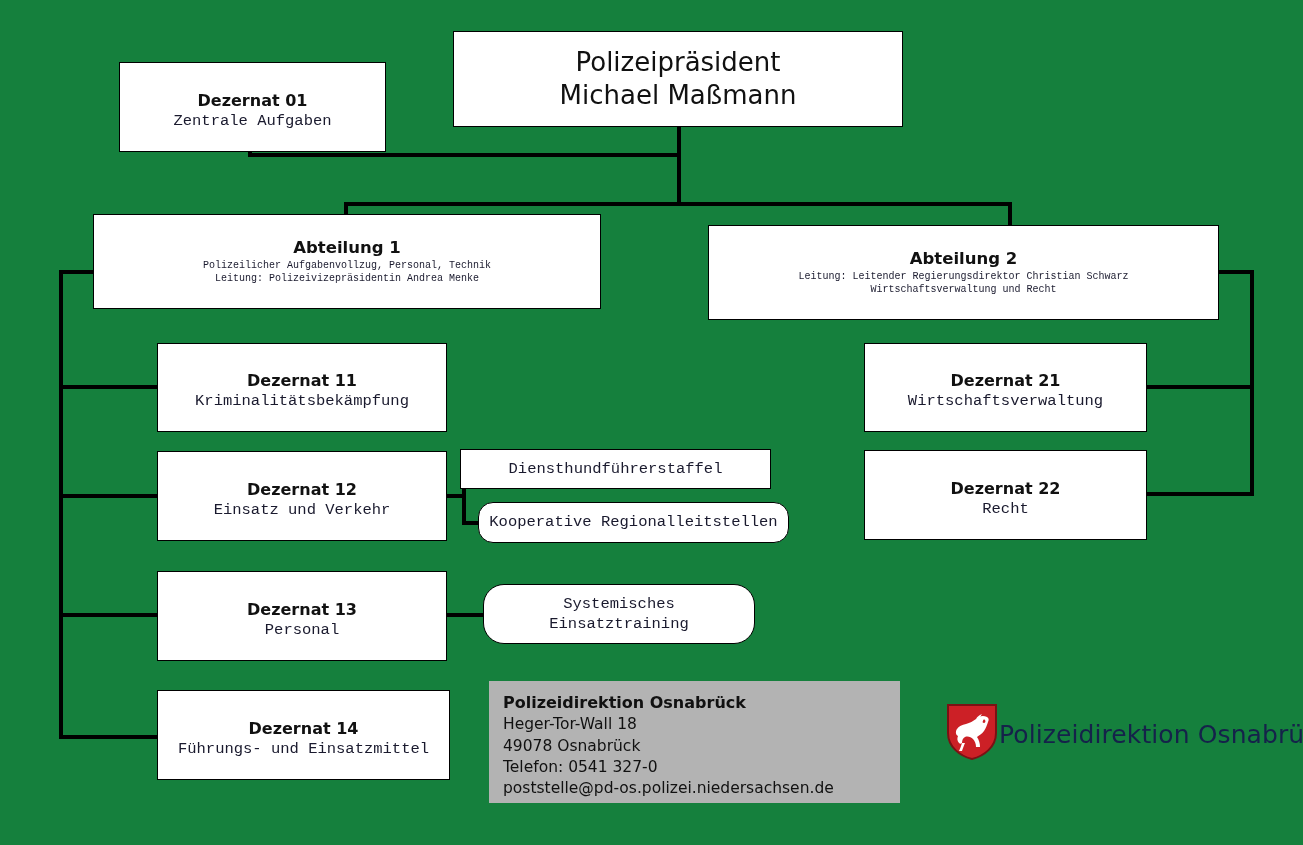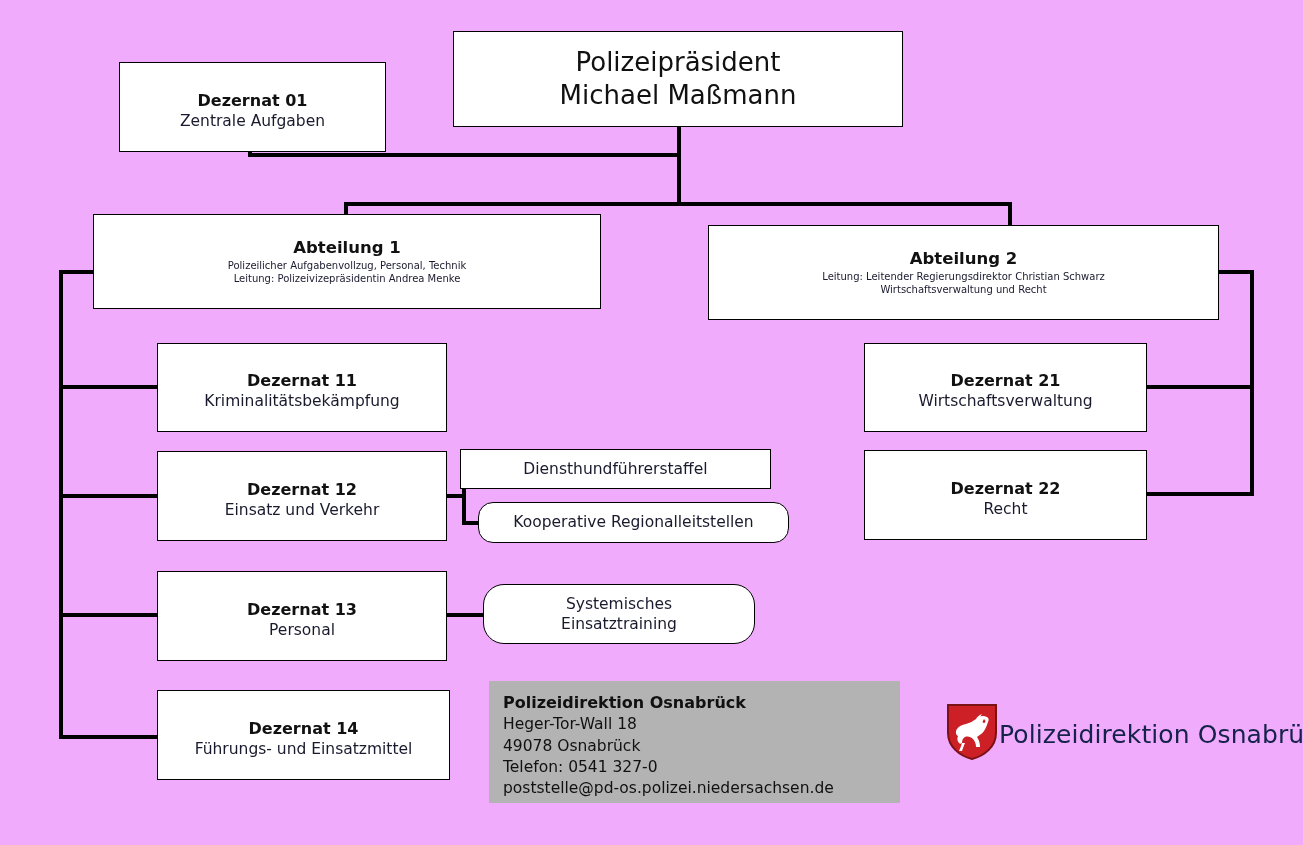--- a/index.html
+++ b/index.html
@@ -8,21 +8,21 @@
     background: #ffffff;
   }
   body {
     font-family: "DejaVu Sans", "Liberation Sans", sans-serif;
     color: #111111;
   }
   #chart-root {
     position: relative;
     width: 1303px;
     height: 845px;
-    background: #f0abfc;
+    background: #15803d;
     overflow: hidden;
   }
 
   
   .node {
     position: absolute;
     box-sizing: border-box;
     background: #ffffff;
     border: 1px solid #000000;
     display: flex;
@@ -34,20 +34,21 @@
   }
   .node .t-title {
     font-weight: bold;
     color: #111111;
     line-height: 1.25;
   }
   .node .t-sub {
     font-weight: normal;
     color: #1a1a2e;
     line-height: 1.3;
+    font-family: Liberation Mono, monospace;
   }
 
   
   .node.president .t-title {
     font-weight: normal;
     font-size: 26px;
     line-height: 1.28;
   }
 
   .node.level-dept .t-title { font-size: 16.5px; }

